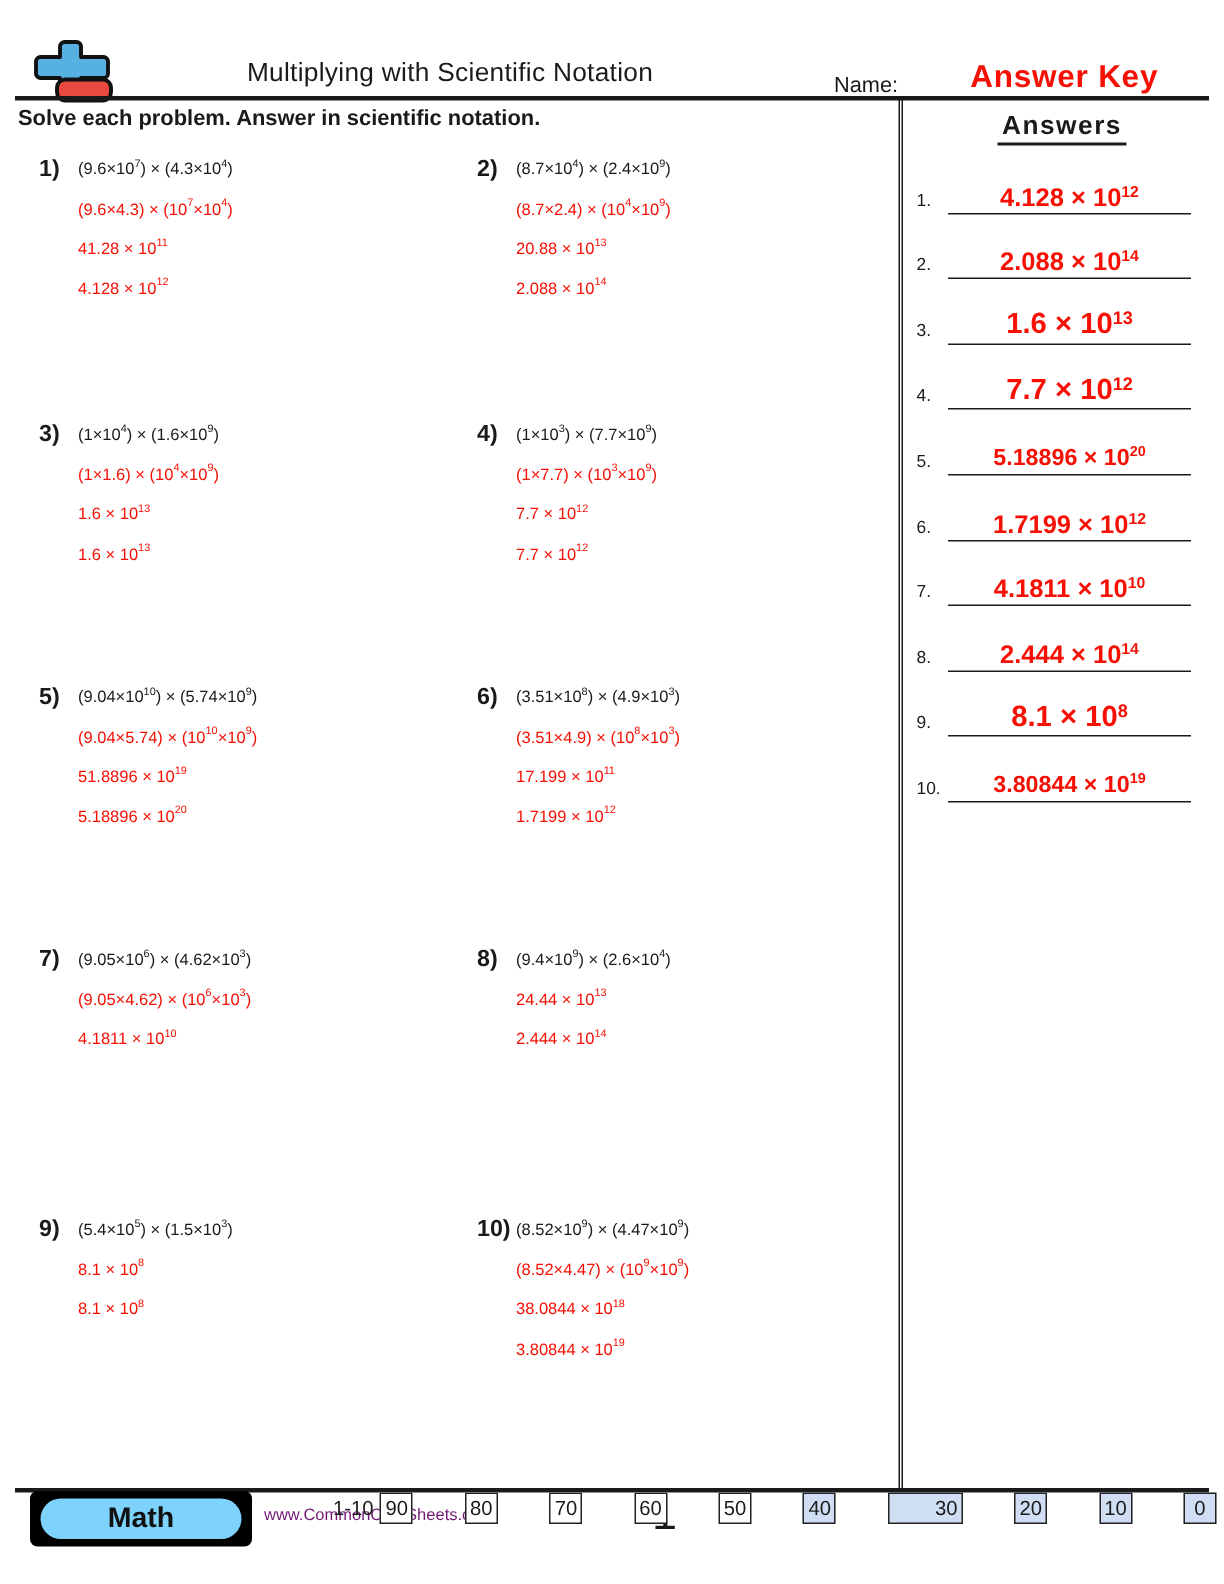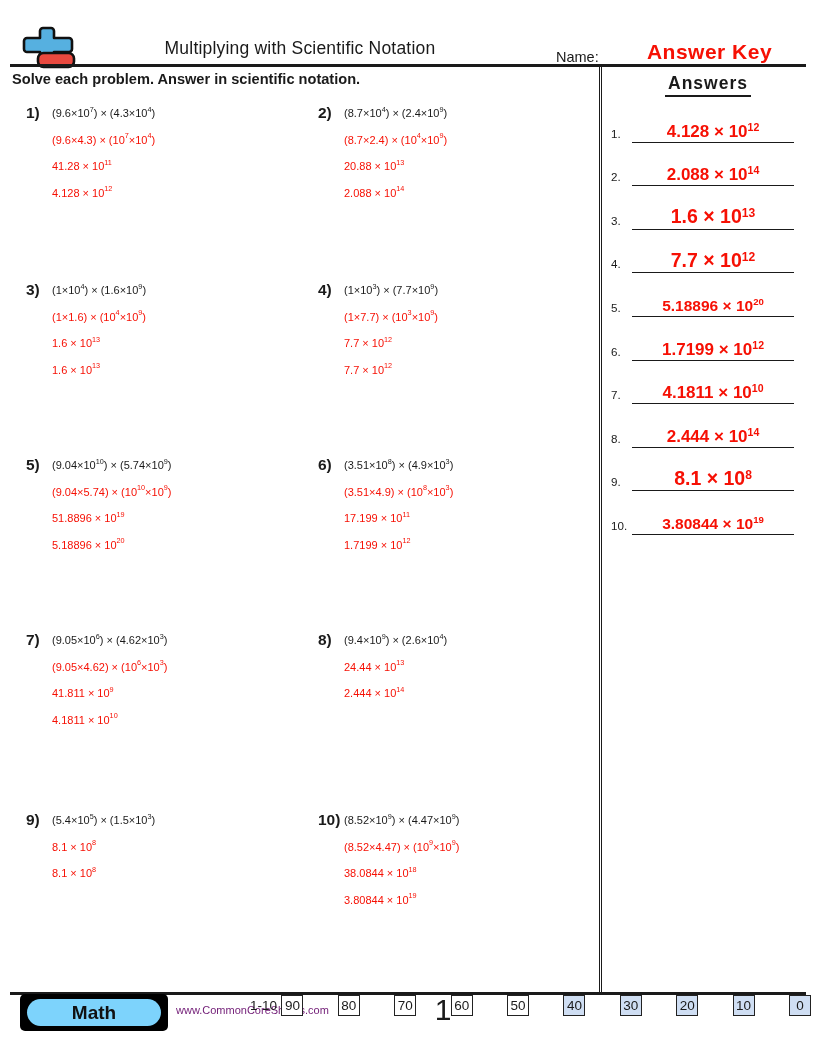--- a/index.html
+++ b/index.html
@@ -173,21 +173,20 @@
         <div class="p-line red">(3.51×4.9) × (10<sup>8</sup>×10<sup>3</sup>)</div>
         <div class="p-line red">17.199 × 10<sup>11</sup></div>
         <div class="p-line red">1.7199 × 10<sup>12</sup></div>
       </div>
     </div>
     <div class="problem" style="top: 627px; left: 26px;">
       <span class="p-num">7)</span>
       <div>
         <div class="p-line">(9.05×10<sup>6</sup>) × (4.62×10<sup>3</sup>)</div>
         <div class="p-line red">(9.05×4.62) × (10<sup>6</sup>×10<sup>3</sup>)</div>
-        <div class="p-line red">41.811 × 10<sup>9</sup></div>
         <div class="p-line red">4.1811 × 10<sup>10</sup></div>
       </div>
     </div>
     <div class="problem" style="top: 627px; left: 318px;">
       <span class="p-num">8)</span>
       <div>
         <div class="p-line">(9.4×10<sup>9</sup>) × (2.6×10<sup>4</sup>)</div>
         <div class="p-line red">24.44 × 10<sup>13</sup></div>
         <div class="p-line red">2.444 × 10<sup>14</sup></div>
       </div>
@@ -219,18 +218,18 @@
 <div class="abs page-number">1</div>
 <div class="abs score-table">
   <span class="score-range">1-10</span>
   <span id="score-cells" style="display:flex;gap:32px;">
       <span class="score-cell">90</span>
       <span class="score-cell">80</span>
       <span class="score-cell">70</span>
       <span class="score-cell">60</span>
       <span class="score-cell">50</span>
       <span class="score-cell" style="background: rgb(207, 222, 243);">40</span>
-      <span class="score-cell" style="background: rgb(207, 222, 243);">30</span>
+      <span class="score-cell" style="background: rgb(207, 222, 243); padding-left: 28px;">30</span>
       <span class="score-cell" style="background: rgb(207, 222, 243);">20</span>
       <span class="score-cell" style="background: rgb(207, 222, 243);">10</span>
       <span class="score-cell" style="background: rgb(207, 222, 243);">0</span>
     </span>
 </div>
 
 </body></html>

